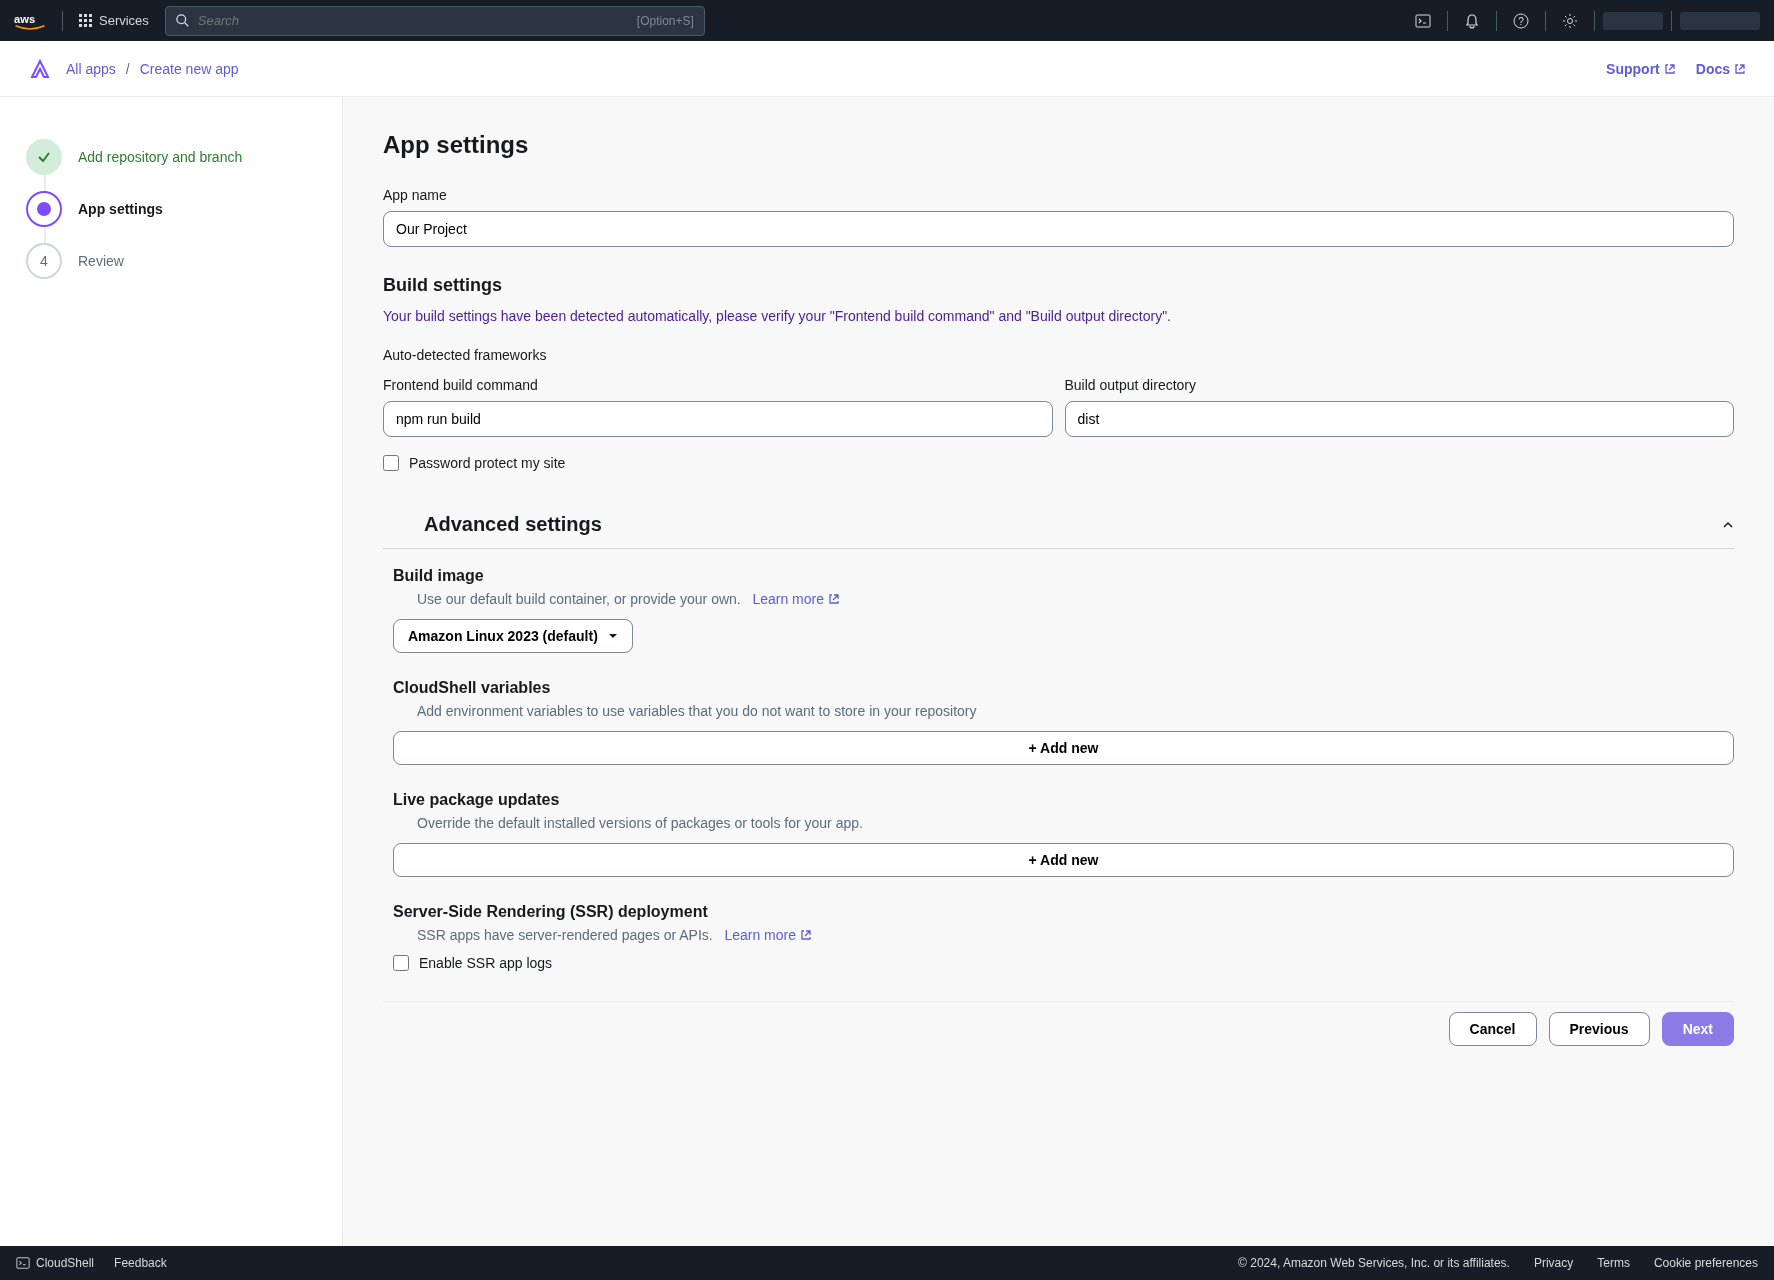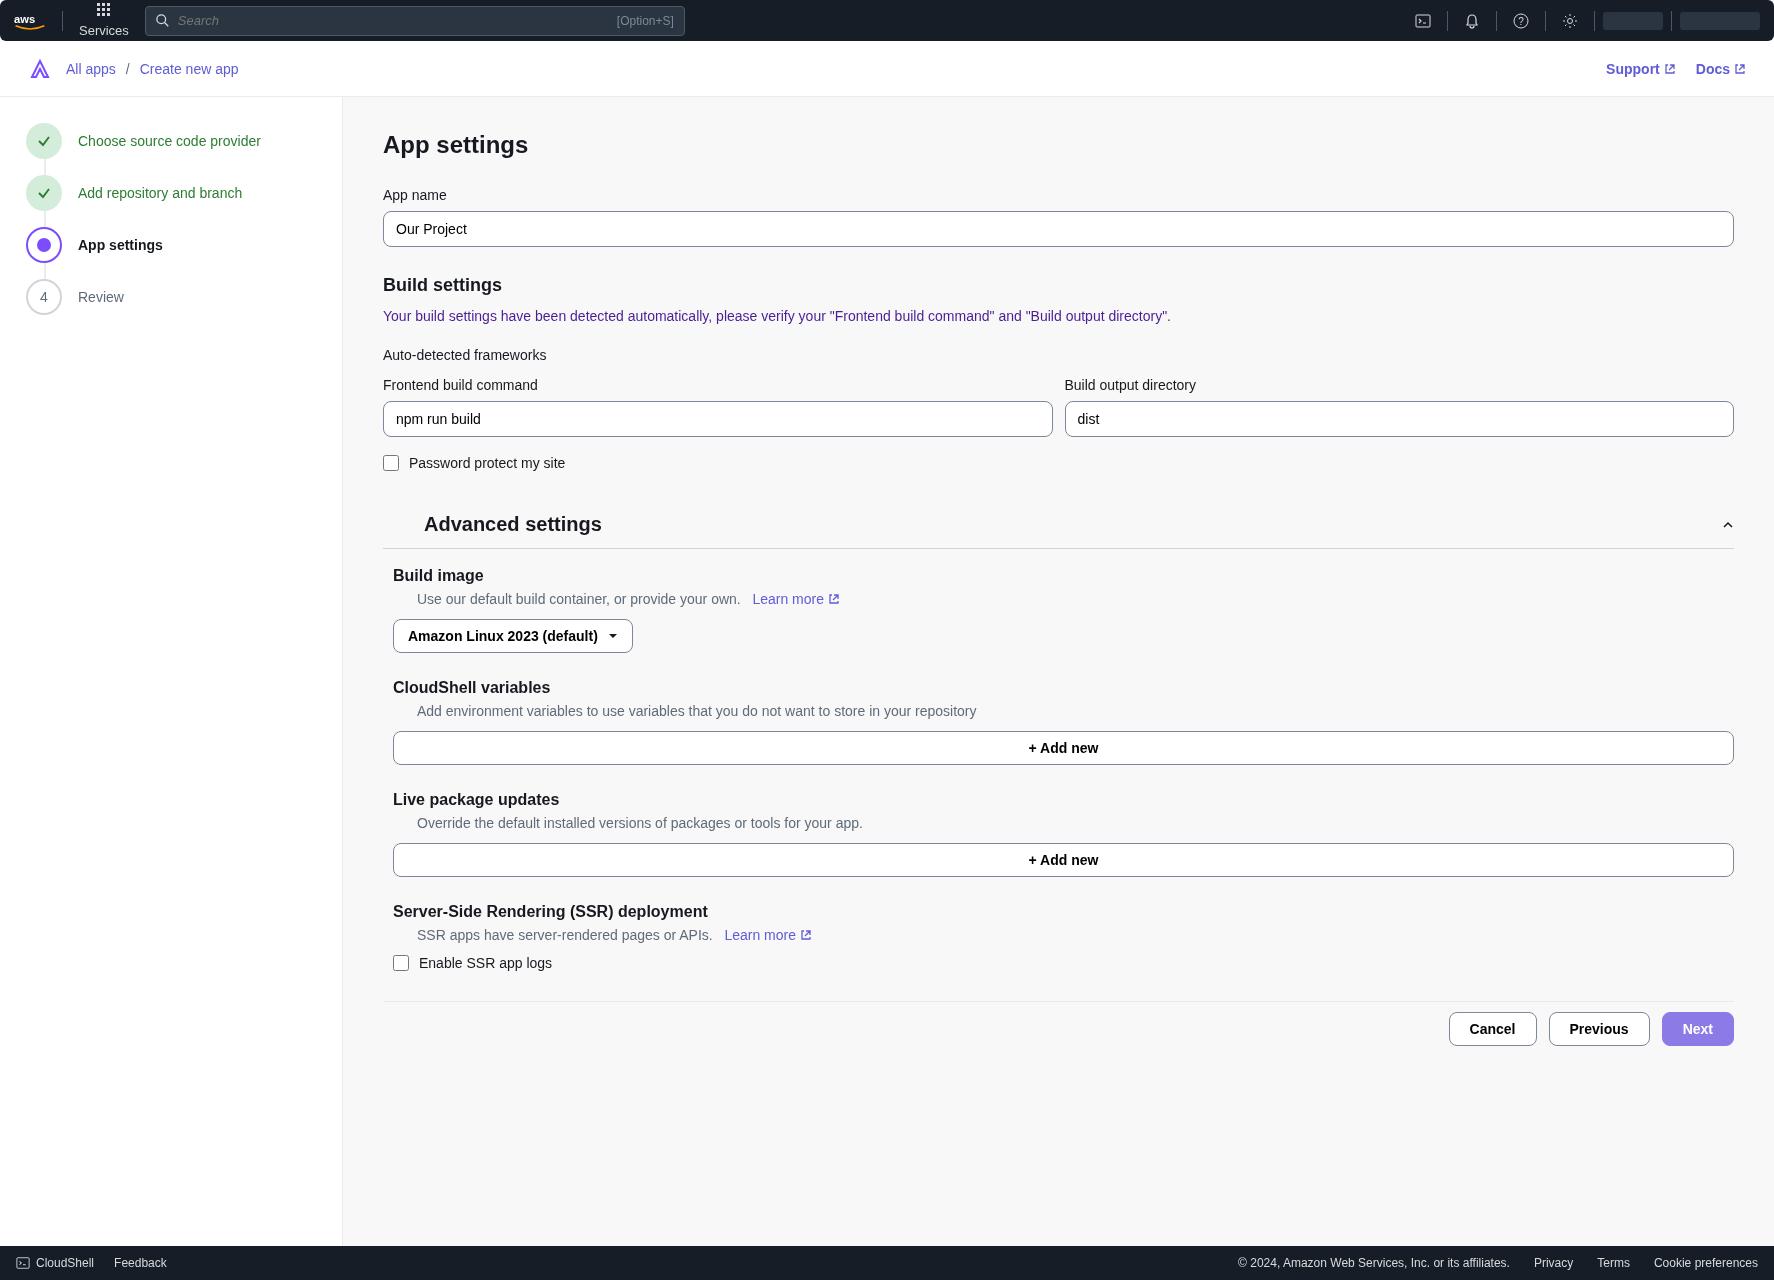--- a/index.html
+++ b/index.html
@@ -1,25 +1,25 @@
 <!DOCTYPE html>
 <html><head>
 <meta charset="utf-8">
 <style>
 * { box-sizing: border-box; margin: 0; padding: 0; }
 body { font-family: "Amazon Ember", "Helvetica Neue", Arial, sans-serif; font-size: 14px; color: #16191f; background: #fff; }
 a { text-decoration: none; }
 
 
-.aws-nav { background: #161d26; height: 41px; display: flex; align-items: center; padding: 0 14px; color: #d5dbdb; justify-content: space-between; border-radius: 6px; }
+.aws-nav { background: #161d26; height: 41px; display: flex; align-items: center; padding: 0 14px; color: #d5dbdb; justify-content: space-between; }
 .aws-nav-left { display: flex; align-items: center; gap: 16px; }
 .aws-logo { font-weight: bold; color: #fff; font-size: 15px; display: flex; align-items: center; }
 .aws-logo svg { width: 32px; height: 20px; }
 .nav-divider { width: 1px; height: 20px; background: #4a5966; }
-.services-btn { display: flex; align-items: center; gap: 6px; color: #d5dbdb; font-size: 13px; cursor: pointer; flex-direction: column; }
+.services-btn { display: flex; align-items: center; gap: 6px; color: #d5dbdb; font-size: 13px; cursor: pointer; }
 .search-box { position: relative; display: flex; align-items: center; background: #2a3541; border: 1px solid #4a5966; border-radius: 4px; width: 540px; height: 30px; padding: 0 10px; }
 .search-box input { background: transparent; border: none; outline: none; color: #d5dbdb; font-size: 13px; flex: 1; margin-left: 8px; font-style: italic; }
 .search-hint { color: #7d8998; font-size: 12px; }
 .aws-nav-right { display: flex; align-items: center; gap: 8px; }
 .nav-icon { width: 32px; height: 30px; display: flex; align-items: center; justify-content: center; cursor: pointer; color: #d5dbdb; }
 .nav-placeholder { width: 60px; height: 18px; background: #2a3541; border-radius: 3px; }
 
 
 .breadcrumb-bar { height: 56px; border-bottom: 1px solid #e9ebed; display: flex; align-items: center; justify-content: space-between; padding: 0 28px; }
 .breadcrumb-left { display: flex; align-items: center; gap: 14px; }
@@ -178,29 +178,20 @@
         <span>Docs</span>
         <svg class="ext-icon" viewBox="0 0 12 12">
           <path d="M4 2 L2 2 L2 10 L10 10 L10 8 M6 2 L10 2 L10 6 M10 2 L5 7" stroke="#5f5cd6" fill="none" stroke-width="1.3"></path>
         </svg>
       </a>
   </div>
 </div>
 
 <div class="main">
   <div class="sidebar">
-    <div class="step step-done">
-      <div class="step-icon">
-          <svg width="14" height="14" viewBox="0 0 14 14">
-            <path d="M2 7 L6 11 L12 3" stroke="#2e7d32" stroke-width="2" fill="none"></path>
-          </svg>
-        </div>
-      <div class="step-label">Choose source code provider</div>
-      <div class="step-connector"></div>
-    </div>
     <div class="step step-done" style="margin-top:16px">
       <div class="step-icon">
           <svg width="14" height="14" viewBox="0 0 14 14">
             <path d="M2 7 L6 11 L12 3" stroke="#2e7d32" stroke-width="2" fill="none"></path>
           </svg>
         </div>
       <div class="step-label">Add repository and branch</div>
       <div class="step-connector"></div>
     </div>
     <div class="step step-current" style="margin-top:16px">

